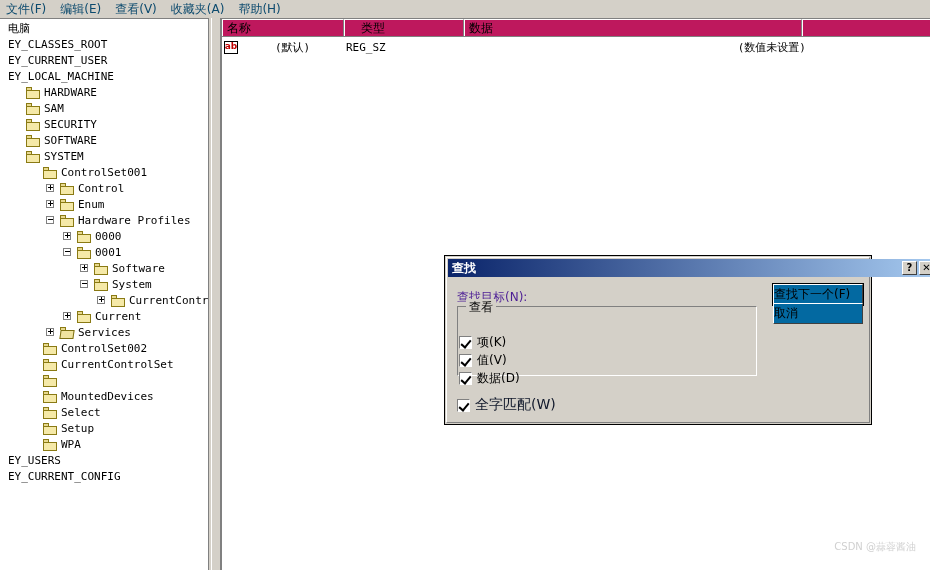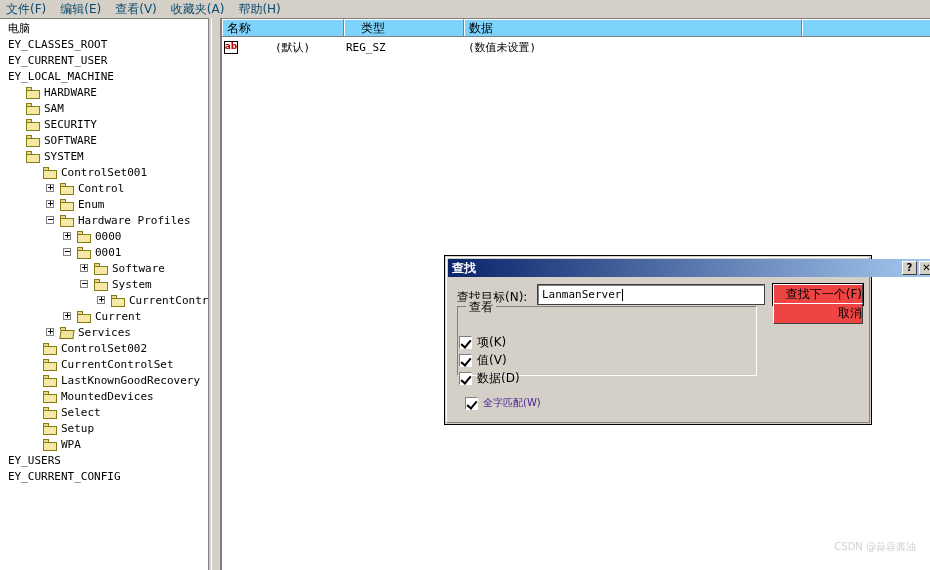--- a/index.html
+++ b/index.html
@@ -118,21 +118,21 @@
 
   
   #list-header {
     position: relative; height: 17px;
     background: #d4d0c8;
     border-bottom: 1px solid #808080;
     display: flex;
   }
   .lcol {
     position: relative; height: 17px; line-height: 17px;
-    background: #7dd3fc;
+    background: #be185d;
     border-right: 1px solid #808080;
     border-top: 1px solid #ffffff;
     border-left: 1px solid #ffffff;
     box-sizing: border-box;
     padding-left: 4px;
     font-family: "DejaVu Sans", sans-serif;
     font-size: 12px; color: #000000;
     white-space: nowrap;
   }
   .lcol.c0 { width: 122px; }
@@ -141,21 +141,21 @@
   .lcol.c3 { flex: 1 1 auto; border-right: none; }
   #list-rows { padding-top: 2px; }
   .lrow { display: flex; height: 17px; align-items: center; }
   .lcell {
     font-family: "DejaVu Sans Mono", monospace;
     font-size: 11px; color: #000000;
     white-space: nowrap; overflow: hidden;
   }
   .lcell.n0 { width: 122px; display: flex; align-items: center; }
   .lcell.n1 { width: 120px; padding-left: 2px; }
-  .lcell.n2 { width: 338px; padding-left: 2px; }
+  .lcell.n2 { width: 338px; padding-left: 2px; text-align: right; }
   .abicon {
     display: inline-block; width: 14px; height: 13px;
     position: relative; margin: 0 4px 0 2px; flex: 0 0 14px; padding-left: 33px;
   }
   .abicon .pg {
     position: absolute; left: 0; top: 0;
     width: 14px; height: 13px;
     background: #ffffff;
     border: 1px solid #000000;
     box-sizing: border-box;
@@ -209,21 +209,21 @@
     border-right: 1px solid #404040;
     border-bottom: 1px solid #404040;
     font-family: "DejaVu Sans", sans-serif;
     font-size: 10px; font-weight: bold; color: #000000;
     text-align: center; line-height: 12px;
     box-sizing: border-box;
   }
   #find-label {
     position: absolute; left: 12px; top: 33px;
     font-family: "DejaVu Sans", sans-serif;
-    font-size: 12px; color: #000000; white-space: nowrap;
+    font-size: 12px; color: #4c1d95; white-space: nowrap;
   }
   #find-input {
     position: absolute; left: 93px; top: 29px;
     width: 226px; height: 19px;
     background: #ffffff;
     border-top: 1px solid #808080;
     border-left: 1px solid #808080;
     border-right: 1px solid #ffffff;
     border-bottom: 1px solid #ffffff;
     outline: 1px solid #404040;
@@ -235,29 +235,29 @@
     font-size: 11px; color: #000000;
     padding-left: 3px; white-space: nowrap;
   }
   #find-input .caret {
     display: inline-block; width: 1px; height: 12px;
     background: #000000; margin-left: 1px;
   }
   .dbtn {
     position: absolute;
     width: 90px; height: 21px;
-    background: #ef4444;
+    background: #0369a1;
     border-top: 1px solid #ffffff;
     border-left: 1px solid #ffffff;
     border-right: 1px solid #404040;
     border-bottom: 1px solid #404040;
     box-sizing: border-box;
     font-family: "DejaVu Sans", sans-serif;
     font-size: 12px; color: #000000;
-    text-align: right; line-height: 19px;
+    text-align: left; line-height: 19px;
     white-space: nowrap;
   }
   #btn-findnext { left: 328px; top: 28px; outline: 1px solid #000000; }
   #btn-cancel  { left: 328px; top: 47px; }
 
   #group-view {
     position: absolute; left: 12px; top: 50px;
     width: 300px; height: 70px;
     border: 1px solid #ffffff;
     border-top-color: #808080;
@@ -291,24 +291,24 @@
   }
   .cbox.checked::after {
     content: "";
     position: absolute; left: 3px; top: 1px;
     width: 4px; height: 8px;
     border: solid #000000;
     border-width: 0 2px 2px 0;
     transform: rotate(40deg);
   }
   #cb-whole {
-    position: absolute; left: 20px; top: 140px;
+    position: absolute; left: 12px; top: 140px;
     display: flex; align-items: center;
     font-family: "DejaVu Sans", sans-serif;
-    font-size: 10px; color: #4c1d95;
+    font-size: 14px; color: #0f172a;
     white-space: nowrap;
   }
 
   
   #watermark {
     position: absolute; right: 14px; bottom: 16px;
     font-family: "DejaVu Sans", sans-serif;
     font-size: 10px; color: #d0d0d0;
     white-space: nowrap;
   }
@@ -520,21 +520,20 @@
           </span>
           <span class="tlabel">CurrentControlSet</span>
         </div>
         <div class="tnode">
           <span class="ind" style="width: 34px;"></span>
           <span class="tw"></span>
           <span class="ficon">
             <span class="tab"></span>
             <span class="body"></span>
           </span>
-          <span class="tlabel">LastKnownGoodRecovery</span>
         </div>
         <div class="tnode">
           <span class="ind" style="width: 34px;"></span>
           <span class="tw"></span>
           <span class="ficon">
             <span class="tab"></span>
             <span class="body"></span>
           </span>
           <span class="tlabel">MountedDevices</span>
         </div>
@@ -608,24 +607,20 @@
     <div id="dlg-title">
       <span class="t">查找</span>
       <span class="btns">
         <span class="tbtn">?</span>
         <span class="tbtn">✕</span>
       </span>
     </div>
 
     <div id="find-label">查找目标(N):</div>
 
-    <div id="find-input">
-      <span class="val">LanmanServer</span>
-      <span class="caret"></span>
-    </div>
 
     <div class="dbtn" id="btn-findnext">查找下一个(F)</div>
     <div class="dbtn" id="btn-cancel">取消</div>
 
     <div id="group-view">
       <span class="glabel">查看</span>
     </div>
     <div id="cb-container">
         <div class="cbrow" style="top: 78px;">
           <span class="cbox checked"></span>

